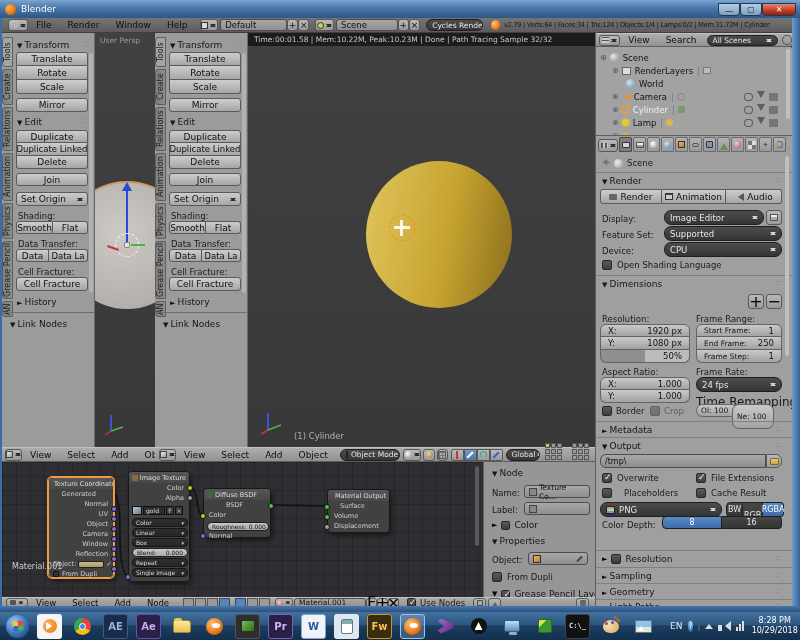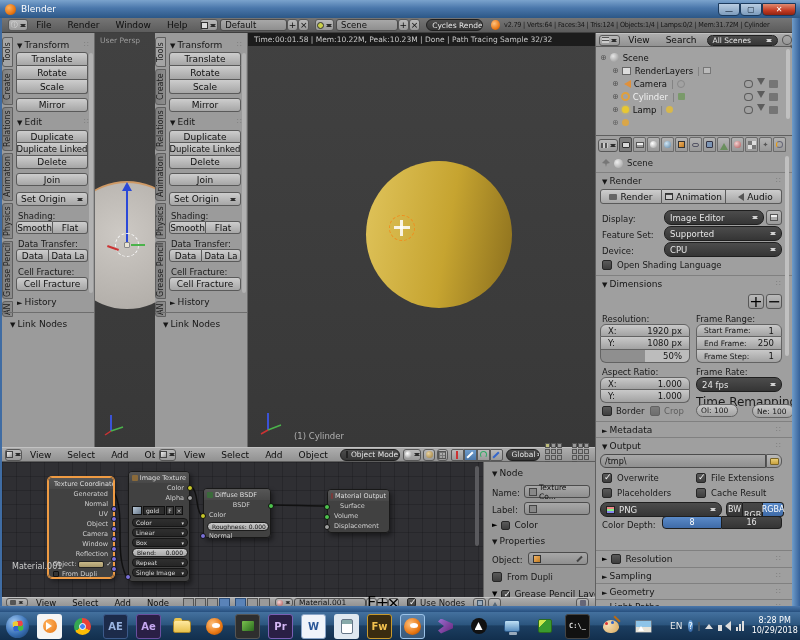--- a/index.html
+++ b/index.html
@@ -327,20 +327,24 @@
       <span style="margin-left:4px">Scene</span>
     </div>
     <div class="olrow">
       <span style="margin-left:16px;color:#555;font-size:8px">⊕</span>
       <span style="width:9px;height:8px;background:#ddd;border:1px solid #666;margin-left:3px"></span>
       <span style="margin-left:4px">RenderLayers</span>
       <span style="color:#777;margin-left:4px">|</span>
       <span style="width:8px;height:7px;background:#bbb;border:1px solid #777;margin-left:3px"></span>
     </div>
     <div class="olrow">
+      <span style="width:9px;height:9px;border-radius:50%;background:radial-gradient(circle at 35% 35%,#cfe2ef,#6f93ad);margin-left:30px"></span>
+      <span style="margin-left:4px">World</span>
+    </div>
+    <div class="olrow">
       <span style="margin-left:16px;color:#555;font-size:8px">⊕</span>
       <span style="width:0;height:0;border:4px solid transparent;border-right:7px solid #e0913c;margin-left:1px"></span>
       <span style="margin-left:3px">Camera</span>
       <span style="color:#777;margin-left:4px">|</span>
       <span style="width:8px;height:8px;border-radius:50%;border:1.5px solid #888;margin-left:3px"></span>
       <span class="ri" style="margin-left:auto;border:1.5px solid #444;border-radius:50%/60%"></span>
       <span class="ri" style="width:0;height:0;border:4px solid transparent;border-top:7px solid #444;border-radius:0"></span>
       <span class="ri" style="background:#666;border-radius:1px;margin-right:14px"></span>
     </div>
     <div class="olrow">
@@ -508,21 +512,21 @@
         <span class="cb"></span>
         <span class="lbl">Border</span>
       </div>
     <div class="abs" style="left:54px;top:270px;display:flex;align-items:center;gap:4px;opacity:.5">
         <span class="cb"></span>
         <span class="lbl">Crop</span>
       </div>
     <div class="abs numf" style="left:100px;top:268px;width:42px;height:13px;font-size:7.5px;padding:0 4px">
         <span>Ol: 100</span>
       </div>
-    <div class="abs numf" style="left:156px;top:268px;width:42px;height:14px;font-size:7.5px;padding:0 4px">
+    <div class="abs numf" style="left:136px;top:268px;width:42px;height:25px;font-size:7.5px;padding:0 4px">
         <span>Ne: 100</span>
       </div>
 
     <div style="position:absolute;left:0;top:285px;width:197px;height:1px;background:#808080"></div>
     <div class="abs ph closed" style="left:6px;top:289px">Metadata</div>
     <span class="abs dots" style="right:10px;top:289px">∷</span>
     <div style="position:absolute;left:0;top:301px;width:197px;height:1px;background:#808080"></div>
     <div class="abs ph open" style="left:6px;top:305px">Output</div>
     <span class="abs dots" style="right:10px;top:305px">∷</span>
     <div class="abs lightfield" style="left:4px;top:318px;width:166px;height:14px;border-radius:6px 0 0 6px">
@@ -532,21 +536,21 @@
         <span style="width:9px;height:7px;background:linear-gradient(#e8cc74,#c9a23e);border:1px solid #7a6426;border-radius:1px"></span>
       </div>
     <div class="abs" style="left:6px;top:337px;display:flex;align-items:center;gap:5px">
         <span class="cb on"></span>
         <span class="lbl">Overwrite</span>
       </div>
     <div class="abs" style="left:100px;top:337px;display:flex;align-items:center;gap:5px">
         <span class="cb on"></span>
         <span class="lbl">File Extensions</span>
       </div>
-    <div class="abs" style="left:6px;top:352px;display:flex;align-items:center;gap:5px">
+    <div class="abs" style="left:6px;top:352px;display:flex;align-items:center;gap:12px">
         <span class="cb"></span>
         <span class="lbl">Placeholders</span>
       </div>
     <div class="abs" style="left:100px;top:352px;display:flex;align-items:center;gap:5px">
         <span class="cb"></span>
         <span class="lbl">Cache Result</span>
       </div>
     <div class="abs ddk" style="left:4px;top:366px;width:122px;height:15px;gap:4px">
         <span style="width:9px;height:8px;background:linear-gradient(#e88 33%,#8e8 33% 66%,#88e 66%);border:1px solid #222"></span>
         <span>PNG</span>
@@ -584,21 +588,21 @@
       <path d="M112,30 C124,52 112,88 124,114" fill="none" stroke="#111" stroke-width="1.5"></path>
       <path d="M190,25 C197,32 193,45 199,53" fill="none" stroke="#111" stroke-width="1.5"></path>
       <path d="M271,43 C290,43 305,44 323,44" fill="none" stroke="#111" stroke-width="1.5"></path>
     </svg>
 
     <div class="node selected" style="left:46px;top:15px;width:66px;height:101px">
       <div class="nhead">
           <span style="width:6px;height:6px;background:#c4452c;border-radius:1px"></span>
           <span>Texture Coordinate</span>
         </div>
-      <div class="nrow" style="justify-content:flex-end;padding-right:5px">
+      <div class="nrow" style="justify-content:flex-end;padding-right:17px">
           <span>Generated</span>
         </div>
       <div class="nrow" style="justify-content:flex-end;padding-right:5px">
           <span>Normal</span>
         </div>
       <div class="nrow" style="justify-content:flex-end;padding-right:5px">
           <span>UV</span>
         </div>
       <div class="nrow" style="justify-content:flex-end;padding-right:5px">
           <span>Object</span>
@@ -674,21 +678,21 @@
       <span class="sock" style="right:-4px;top:13px;background:#c7c729"></span>
       <span class="sock" style="right:-4px;top:23px;background:#a0a0a0"></span>
       <span class="sock" style="left:-4px;top:102px;background:#7a70d8"></span>
     </div>
 
     <div class="node" style="left:201px;top:26px;width:68px;height:50px">
       <div class="nhead">
           <span style="width:6px;height:6px;background:#3a6a3a;border-radius:1px"></span>
           <span>Diffuse BSDF</span>
         </div>
-      <div class="nrow" style="justify-content:flex-end;padding-right:20px">
+      <div class="nrow" style="justify-content:center;padding-right:5px">
           <span>BSDF</span>
         </div>
       <div class="nrow" style="padding-left:5px">
           <span>Color</span>
         </div>
       <div class="nslide" style="left:3px;top:33px;width:62px">
           <span>Roughness: 0.000</span>
         </div>
       <div class="nrow" style="position:absolute;left:5px;top:42px">
           <span>Normal</span>

